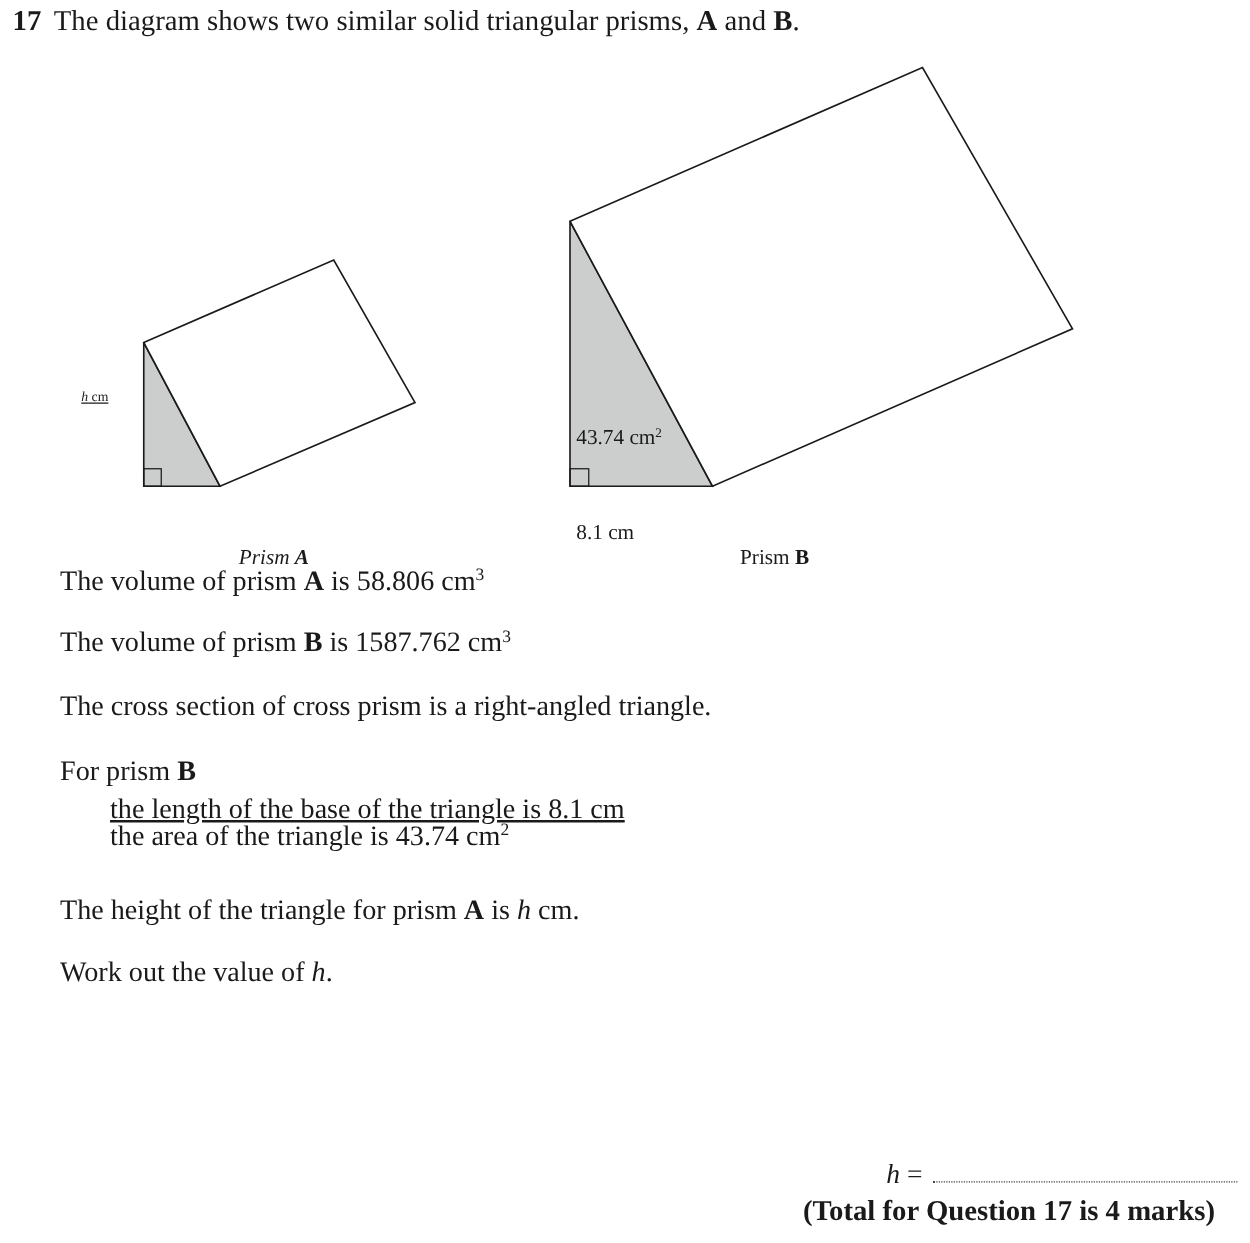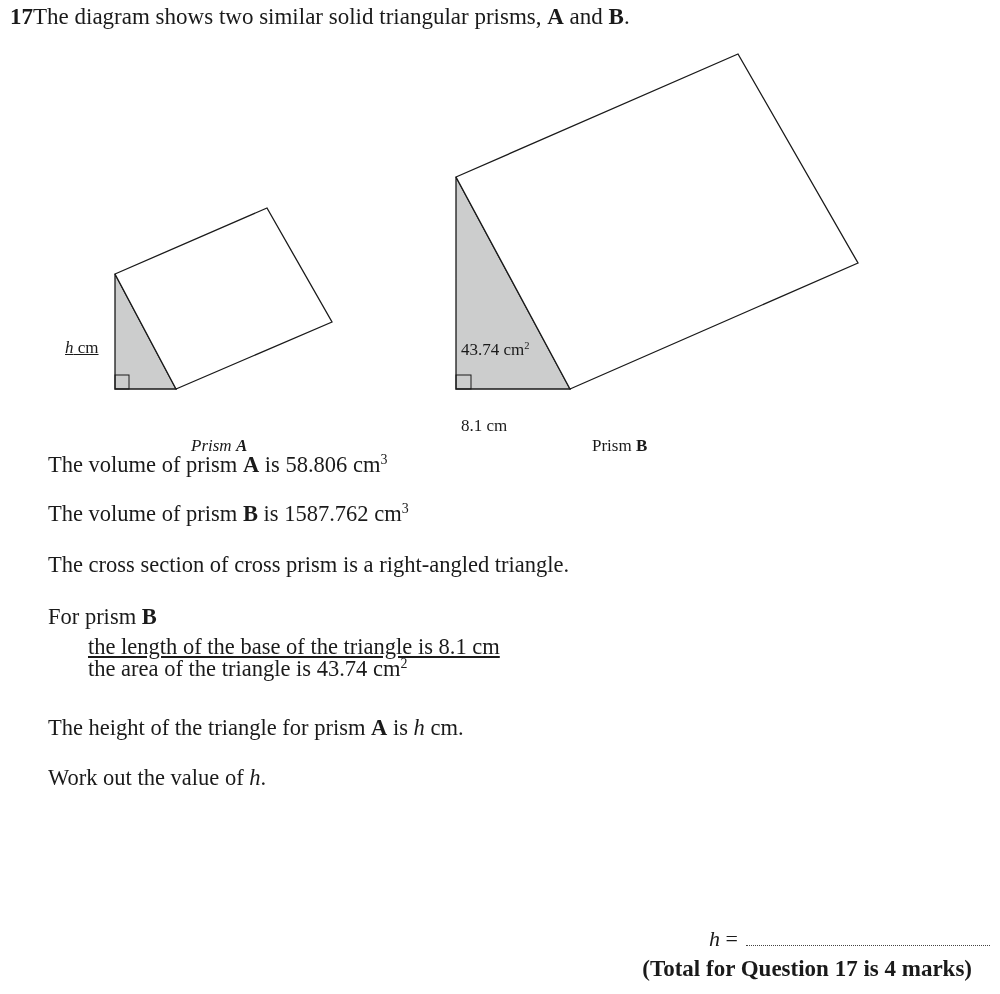--- a/index.html
+++ b/index.html
@@ -3,21 +3,21 @@
   <meta charset="utf-8">
   <style>
     html, body { margin: 0; padding: 0; background: #ffffff; }
     body {
       width: 1000px; height: 994px; position: relative; overflow: hidden;
       font-family: "Liberation Serif", "DejaVu Serif", serif;
       color: #1a1a1a;
     }
     .abs { position: absolute; white-space: nowrap; }
     .q-head { left: 10px; top: 4px; font-size: 23px; }
-    .q-num { font-weight: bold; }
+    .q-num { font-weight: bold; margin-right: 10px; }
     b { font-weight: bold; }
     i { font-style: italic; }
     sup { font-size: 0.62em; vertical-align: 0.55em; line-height: 0; }
     .diagram { position: absolute; left: 0; top: 0; width: 1000px; height: 470px; }
     .dlabel { font-size: 16px; }
     .body-line { font-size: 22.5px; left: 48px; }
     .indent { left: 88px; }
     .answer { right: 10px; top: 926px; font-size: 22px; }
     .dots {
       display: inline-block; width: 244px; border-bottom: 1.5px dotted #444;
@@ -40,21 +40,21 @@
     <rect x="115" y="375" width="14" height="14" fill="none" stroke="#1a1a1a" stroke-width="1"></rect>
   </g>
 
   <g>
     <polygon points="456,177 456,389 570,389" fill="#cccdcd" stroke="#1a1a1a" stroke-width="1.3"></polygon>
     <polygon points="456,177 738,54 858,263 570,389" fill="#ffffff" stroke="#1a1a1a" stroke-width="1.3" stroke-linejoin="miter"></polygon>
     <rect x="456" y="375" width="15" height="14" fill="none" stroke="#1a1a1a" stroke-width="1"></rect>
   </g>
 </svg>
 
-<div class="abs dlabel" style="left:65px; top:338px; font-size:17px;text-decoration:underline;"><i>h</i><span> cm</span></div>
+<div class="abs dlabel" style="left:65px; top:312px; font-size:11px;text-decoration:underline;"><i>h</i><span> cm</span></div>
 <div class="abs dlabel" style="left:191px; top:436px; font-size:17px;font-style:italic;"><span>Prism </span><b>A</b></div>
 
 <div class="abs dlabel" style="left:461px; top:340px; font-size:17px;"><span>43.74 cm</span><sup>2</sup></div>
 <div class="abs dlabel" style="left:461px; top:396px; font-size:17px;margin-top:20px;">8.1 cm</div>
 <div class="abs dlabel" style="left:592px; top:436px; font-size:17px;"><span>Prism </span><b>B</b></div>
 
 <div class="abs body-line" style="top:452px;"><span>The volume of prism </span><b>A</b><span> is 58.806 cm</span><sup>3</sup></div>
 <div class="abs body-line" style="top:501px;"><span>The volume of prism </span><b>B</b><span> is 1587.762 cm</span><sup>3</sup></div>
 
 <div class="abs body-line" style="top:552px;">The cross section of cross prism is a right-angled triangle.</div>

